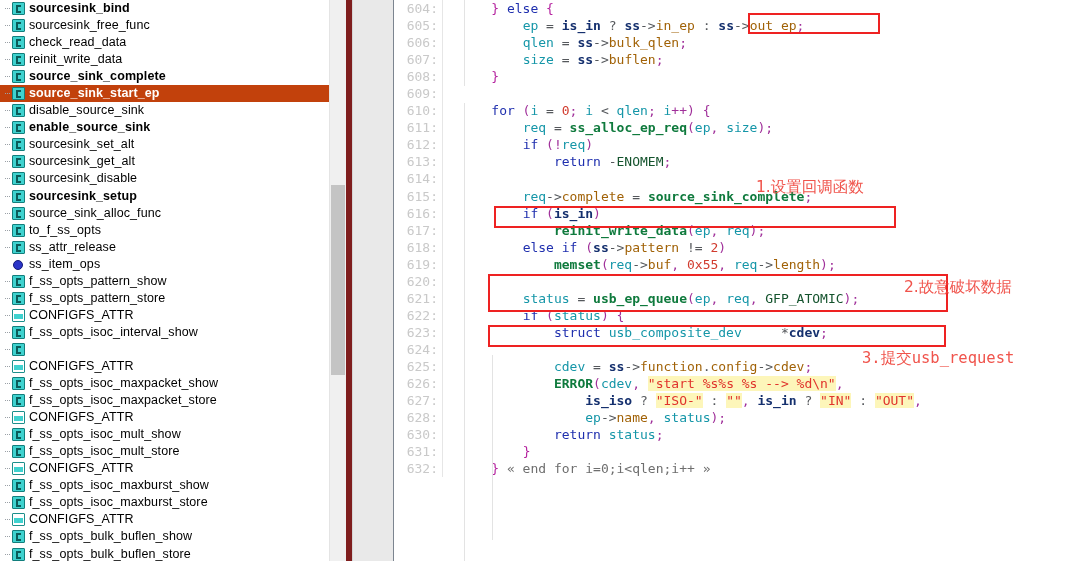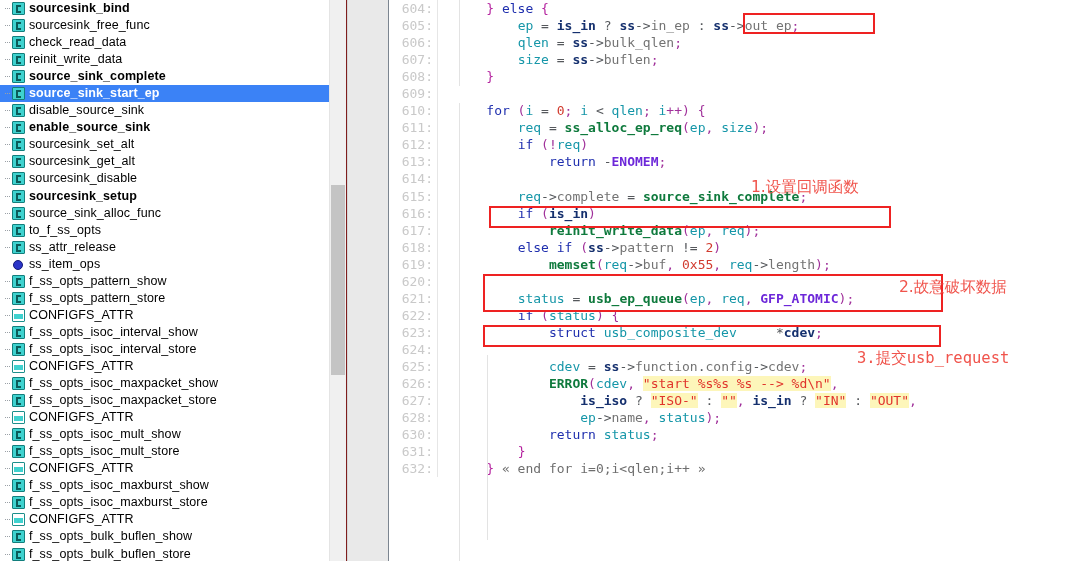--- a/index.html
+++ b/index.html
@@ -21,40 +21,40 @@
   }
 
   
   #symbol-panel {
     position: relative;
     width: 346px;
     height: 561px;
     background: #ffffff;
     overflow: hidden;
     flex: 0 0 346px;
-    border-right: 1px solid #7f1d1d;
+    border-right: 6px solid #7f1d1d;
   }
   .tree-list {
     position: absolute;
     top: 0; left: 0;
     width: 346px;
   }
   .tree-row {
     height: 17.05px;
     display: flex;
     align-items: center;
     padding-left: 3px;
     box-sizing: border-box;
     white-space: nowrap;
     font-size: 12.5px;
     color: #000000;
     line-height: 17px;
   }
   .tree-row.selected {
-    background: #3b82f6;
+    background: #c2410c;
     color: #ffffff;
   }
   .tree-row.bold .tree-label { font-weight: bold; }
   .tree-guide {
     flex: 0 0 9px;
     height: 17px;
     position: relative;
   }
   .tree-guide::before {
     content: "";
@@ -202,24 +202,24 @@
     font-family: "DejaVu Sans Mono", monospace;
     font-size: 13px;
     color: #1a1a1a;
     position: relative;
   }
 
   
   .t-kw     { color: #1f2fae; font-weight: normal; }
   .t-fn     { color: #0f7a3d; font-weight: bold; }
   .t-var    { color: #1596a8; }
-  .t-member { color: #737373; margin-top: 13px; }
+  .t-member { color: #a16207; margin-top: 13px; }
   .t-idb    { color: #15306e; font-weight: bold; }
   .t-num    { color: #d13b2e; }
-  .t-macro  { color: #6d28d9; font-weight: bold; }
+  .t-macro  { color: #14532d; }
   .t-punc   { color: #a0309a; }
   .t-op     { color: #55585c; }
   .t-plain  { color: #2b2b2b; }
   .t-brace  { color: #b4219e; }
   .t-cmt    { color: #6e6e6e; text-align: center; }
   .t-str    { color: #e0342c; background: #fdf6ba; }
 
   
   .hl-box {
     position: absolute;
@@ -352,21 +352,20 @@
           <span class="tree-label">CONFIGFS_ATTR</span>
         </div>
         <div class="tree-row">
           <span class="tree-guide"></span>
           <span class="ico ico-func"></span>
           <span class="tree-label">f_ss_opts_isoc_interval_show</span>
         </div>
         <div class="tree-row">
           <span class="tree-guide"></span>
           <span class="ico ico-func"></span>
-          <span class="tree-label">f_ss_opts_isoc_interval_store</span>
         </div>
         <div class="tree-row">
           <span class="tree-guide"></span>
           <span class="ico ico-macro"></span>
           <span class="tree-label">CONFIGFS_ATTR</span>
         </div>
         <div class="tree-row">
           <span class="tree-guide"></span>
           <span class="ico ico-func"></span>
           <span class="tree-label">f_ss_opts_isoc_maxpacket_show</span>

